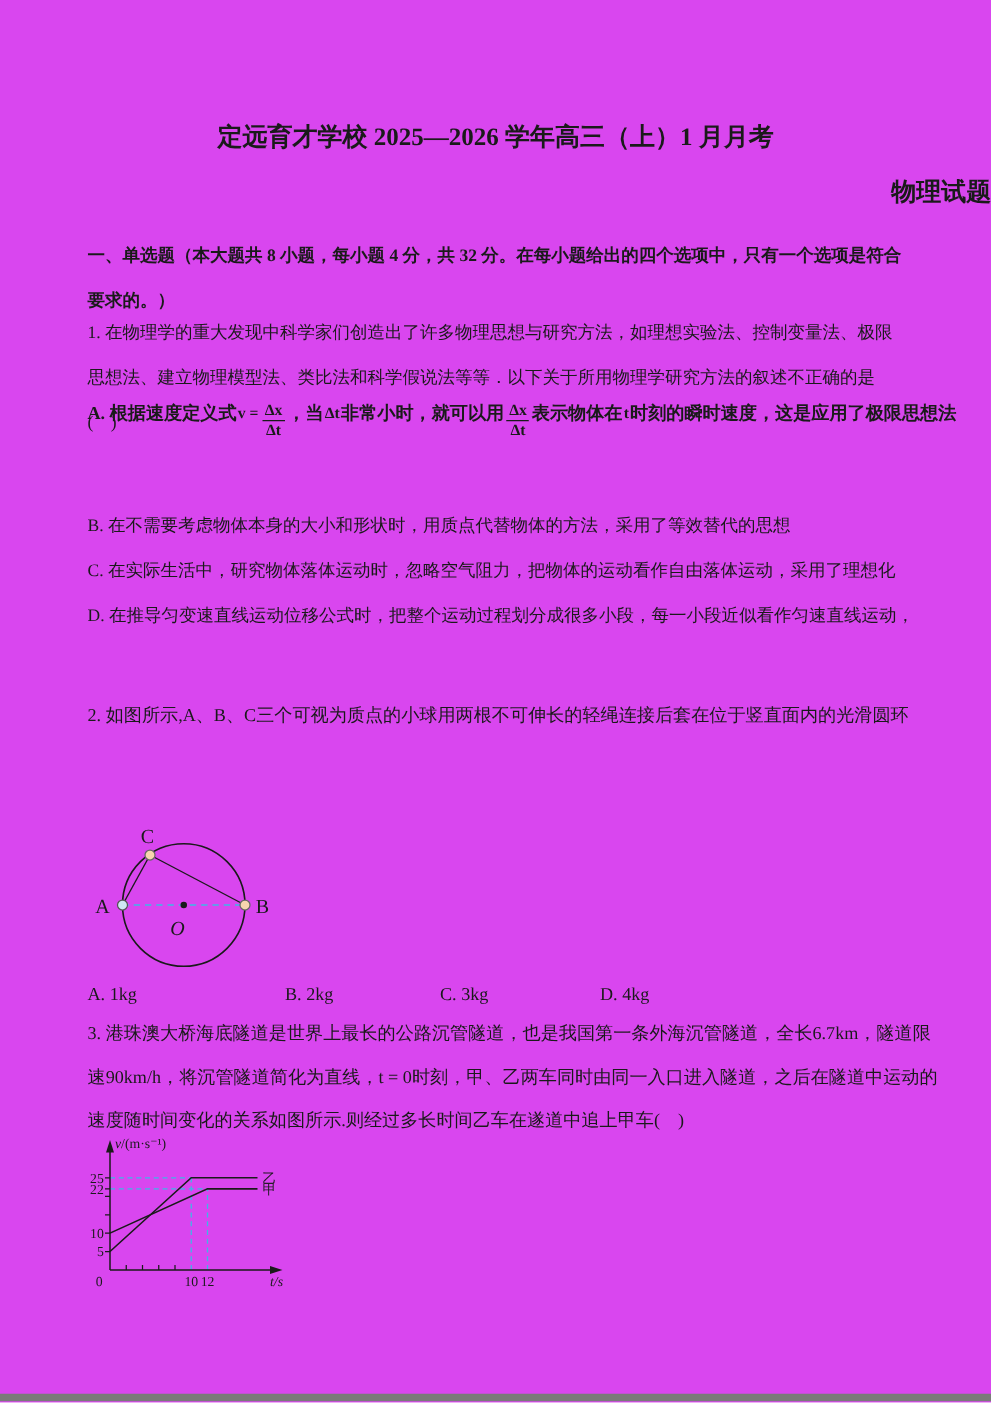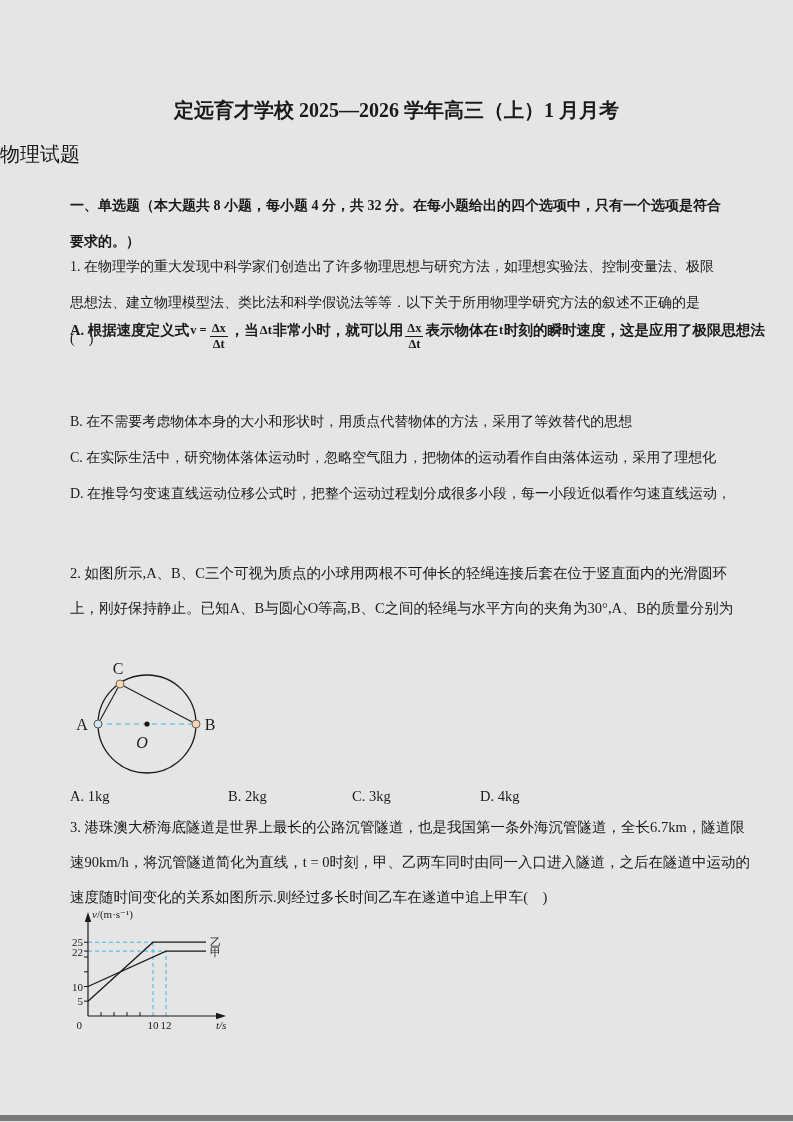--- a/index.html
+++ b/index.html
@@ -1,28 +1,28 @@
 <!DOCTYPE html>
 <html><head>
 <meta charset="utf-8">
 <style>
   html,body { margin:0; padding:0; background:#ffffff; }
   .page {
     position:relative; width:793px; height:1122px; margin:0 auto;
-    background:#e5e5e5; overflow:hidden;
+    background:#d946ef; overflow:hidden;
     font-family:"Liberation Serif","DejaVu Serif",serif;
     color:#1a1a1a;
   }
   .doc-title {
     position:absolute; top:95px; left:0; width:100%;
     text-align:center; font-size:20px; font-weight:bold; line-height:30px;
   }
   .doc-subtitle {
     position:absolute; top:139px; left:0; width:100%;
-    text-align:left; font-size:20px; font-weight:normal; line-height:30px;
+    text-align:right; font-size:20px; font-weight:bold; line-height:30px;
   }
   .block { position:absolute; left:70px; right:55px; }
   .ln { line-height:36px; font-size:14px; white-space:nowrap; }
   .ln35 { line-height:35px; font-size:14.5px; white-space:nowrap; }
   .bold { font-weight:bold; }
   .formula-line {
     position:absolute; left:70px; top:321px; height:52px;
     display:flex; align-items:flex-start; font-size:14.5px; white-space:pre;font-weight:bold;
   }
   .frac {
@@ -64,21 +64,20 @@
   </div>
 
   <div class="block" style="top:404px;">
     <div class="ln">B. 在不需要考虑物体本身的大小和形状时，用质点代替物体的方法，采用了等效替代的思想</div>
     <div class="ln">C. 在实际生活中，研究物体落体运动时，忽略空气阻力，把物体的运动看作自由落体运动，采用了理想化</div>
     <div class="ln">D. 在推导匀变速直线运动位移公式时，把整个运动过程划分成很多小段，每一小段近似看作匀速直线运动，</div>
   </div>
 
   <div class="block" style="top:556px;">
     <div class="ln35">2. 如图所示,A、B、C三个可视为质点的小球用两根不可伸长的轻绳连接后套在位于竖直面内的光滑圆环</div>
-    <div class="ln35">上，刚好保持静止。已知A、B与圆心O等高,B、C之间的轻绳与水平方向的夹角为30°,A、B的质量分别为</div>
   </div>
 
   <div class="diagram-wrap">
     <svg width="240" height="130" viewBox="0 0 240 130">
       <circle cx="85" cy="63" r="49" fill="none" stroke="#1a1a1a" stroke-width="1.3"></circle>
       <line x1="36" y1="63" x2="134" y2="63" stroke="#3cb8e6" stroke-width="1.2" stroke-dasharray="5 4"></line>
       <line x1="58" y1="23" x2="36" y2="63" stroke="#1a1a1a" stroke-width="1.1"></line>
       <line x1="58" y1="23" x2="134" y2="63" stroke="#1a1a1a" stroke-width="1.1"></line>
       <circle cx="85" cy="63" r="2.6" fill="#1a1a1a"></circle>
       <circle cx="36" cy="63" r="4" fill="#cfe6f3" stroke="#555555" stroke-width="1"></circle>

